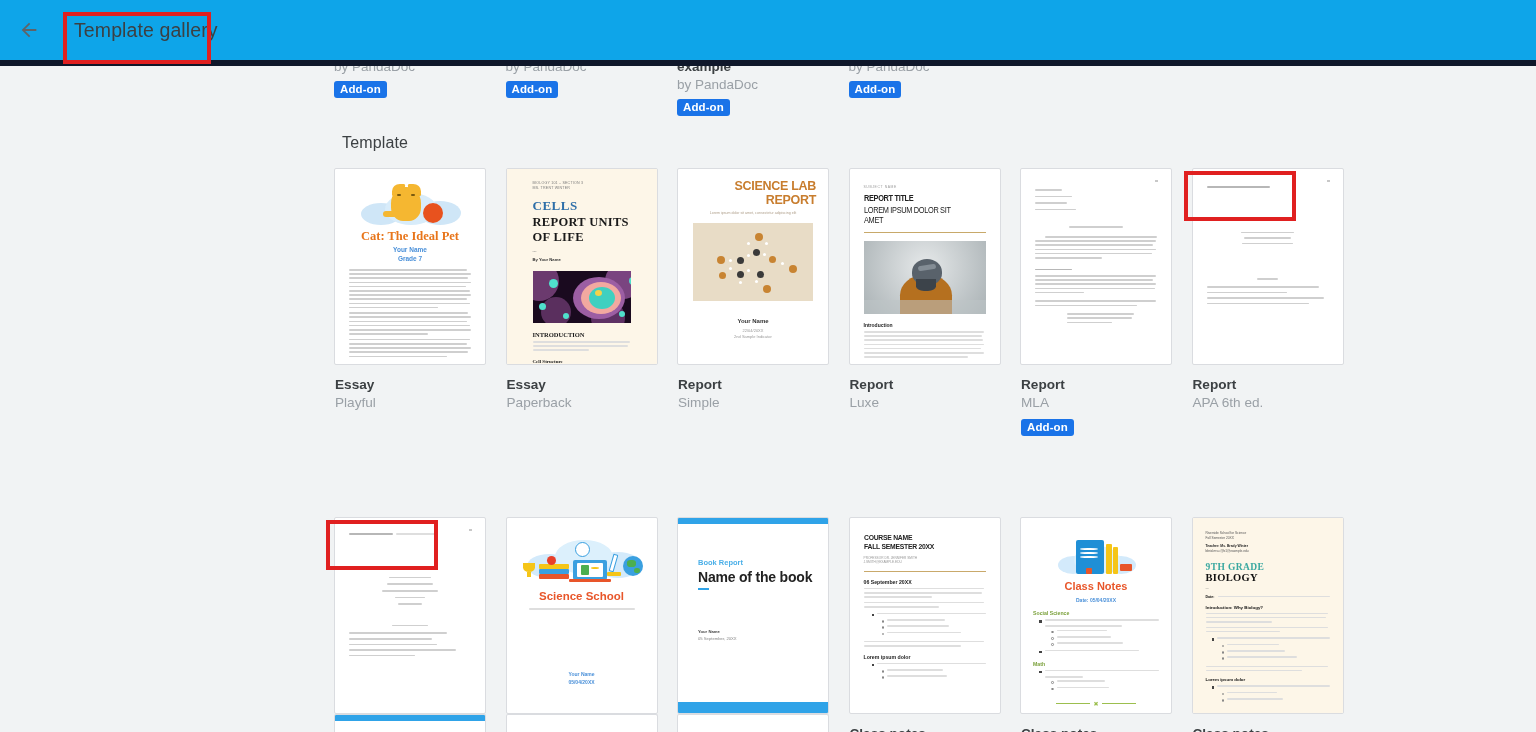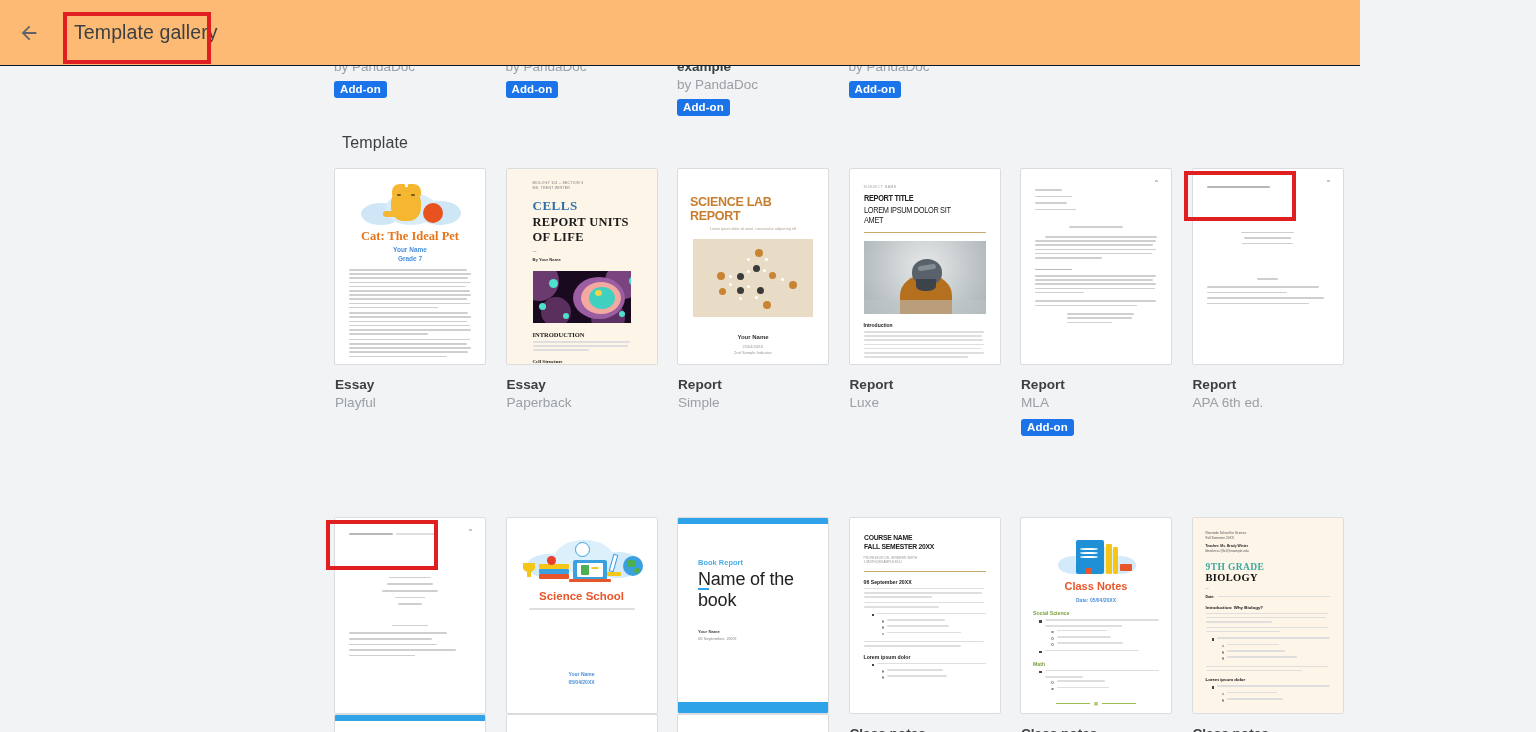--- a/index.html
+++ b/index.html
@@ -6,23 +6,23 @@
   html, body {
     width: 1536px; height: 732px;
     overflow: hidden;
     font-family: "Liberation Sans", sans-serif;
     background: #f1f3f4;
   }
 
   
   .header {
     position: absolute; top: 0; left: 0;
-    width: 1360px; height: 66px;
-    background: #fdba74;
-    border-bottom: 1px solid #0f172a;
+    width: 1536px; height: 66px;
+    background: #0ea5e9;
+    border-bottom: 6px solid #0f172a;
     display: flex; align-items: center;
   }
   .back-btn {
     width: 46px; height: 46px; margin-left: 6px;
     display: flex; align-items: center; justify-content: center;
     border-radius: 50%; cursor: pointer;
   }
   .back-btn svg { display: block; }
   .gallery-title {
     font-size: 19.5px; color: #3c4043; letter-spacing: .1px;
@@ -129,22 +129,22 @@
     color:#2f6fa8; letter-spacing:.5px; margin-top:7px; }
   .cells-h2 { font-family:"Liberation Serif", serif; font-weight:bold; font-size:12.5px;
     color:#1a1a1a; letter-spacing:.3px; margin-top:1px; }
   .cells-img { position:relative; height:52px; margin-top:9px; background:#1a0a1f; overflow:hidden; }
   .blob { position:absolute; border-radius:50%; }
   .cells-sec { font-family:"Liberation Serif", serif; font-weight:bold;
     font-size:6.5px; color:#1a1a1a; margin-top:8px; margin-bottom:3px; }
   .cells-sec.sm { font-size:5px; }
 
   
-  .slr-t { text-align:left; font-family:"Liberation Sans", sans-serif; font-weight:bold;
-    font-size:12.5px; color:#c87d2e; letter-spacing:-.3px; margin-top:16px; }
+  .slr-t { text-align:right; font-family:"Liberation Sans", sans-serif; font-weight:bold;
+    font-size:12.5px; color:#c87d2e; letter-spacing:-.3px; }
   .slr-s { text-align:center; font-size:3.6px; color:#b0a08c; margin-top:4px; }
   .slr-img { position:relative; height:78px; margin:8px 3px 0 3px; background:#e8dcc6; }
   .atom { position:absolute; border-radius:50%; }
   .slr-n { text-align:center; font-weight:bold; font-size:6px; color:#333; margin-top:17px; }
   .slr-d { text-align:center; font-size:4px; color:#999; margin-top:4px; line-height:6px; }
 
   
   .lux-k { font-size:3.4px; color:#9a9a9a; letter-spacing:.6px; }
   .lux-t { font-family:"Liberation Sans", sans-serif; font-weight:bold; font-size:9px;
     color:#222; letter-spacing:-.4px; margin-top:4px; transform:scaleX(.82); transform-origin:left; }
@@ -165,21 +165,21 @@
   .sci-t { position:absolute; left:0; right:0; top:72px; text-align:center;
     font-weight:bold; font-size:11.5px; color:#e8562a; }
   .sci-s { position:absolute; left:22px; right:22px; top:90px; }
   .sci-n { position:absolute; left:0; right:0; top:152px; text-align:center;
     font-size:5px; color:#4a90d9; font-weight:bold; line-height:8px; }
 
   
   .bar-top { position:absolute; left:0; right:0; top:0; height:6px; background:#2fa3e8; }
   .bar-bot { position:absolute; left:0; right:0; bottom:0; height:11px; background:#2fa3e8; }
   .br-k { position:absolute; left:20px; top:40px; font-size:7.5px; color:#4aafe8; font-weight:bold; }
-  .br-t { position:absolute; left:20px; top:51px; font-size:18px; color:#222; font-weight:normal;
+  .br-t { position:absolute; left:20px; top:51px; font-size:14px; color:#222; font-weight:bold;
     letter-spacing:-.2px; }
   .br-dash { position:absolute; left:20px; top:70px; width:11px; height:2.4px; background:#2fa3e8; }
   .br-n { position:absolute; left:20px; top:110px; font-size:4.2px; color:#444;
     font-weight:bold; line-height:7px; }
 
   
   .cn-t { font-weight:bold; font-size:8px; color:#222; letter-spacing:-.3px;
     transform:scaleX(.85); transform-origin:left; }
   .cn-rule { height:.8px; background:#c9a96b; margin-top:7px; }
   .cn-h { font-weight:bold; font-size:5.2px; color:#222; margin:7px 0 3px 0; }

